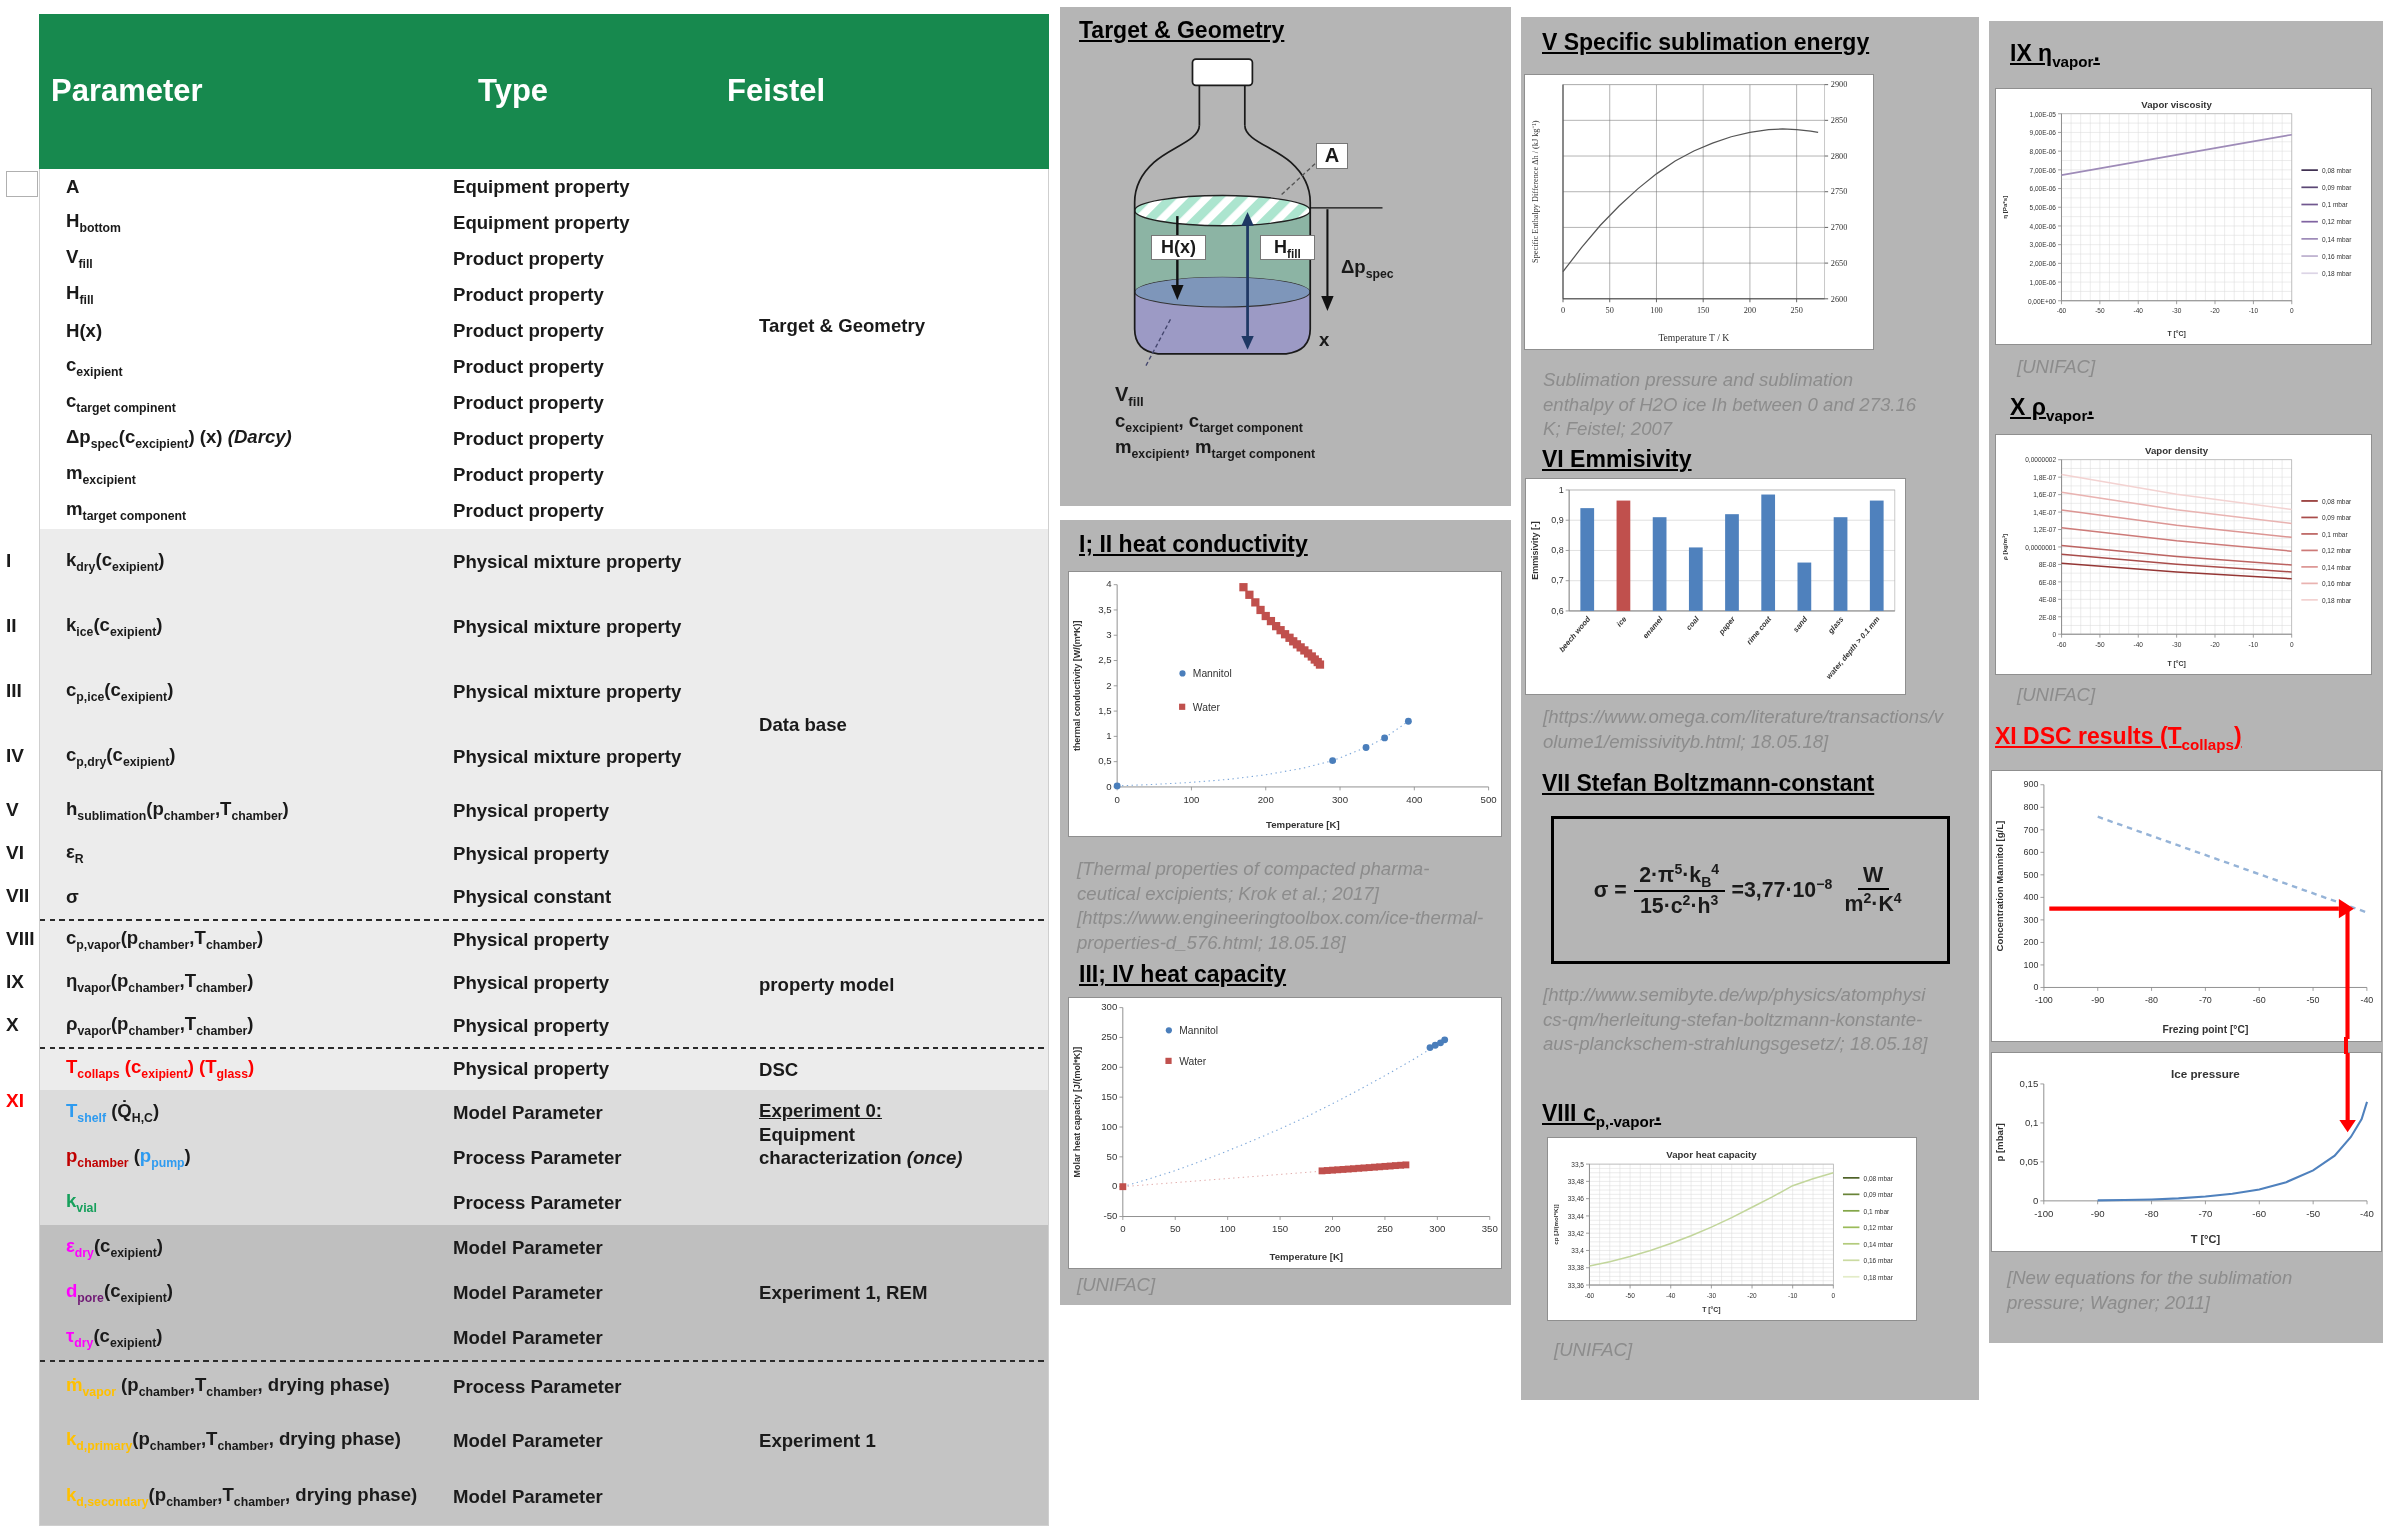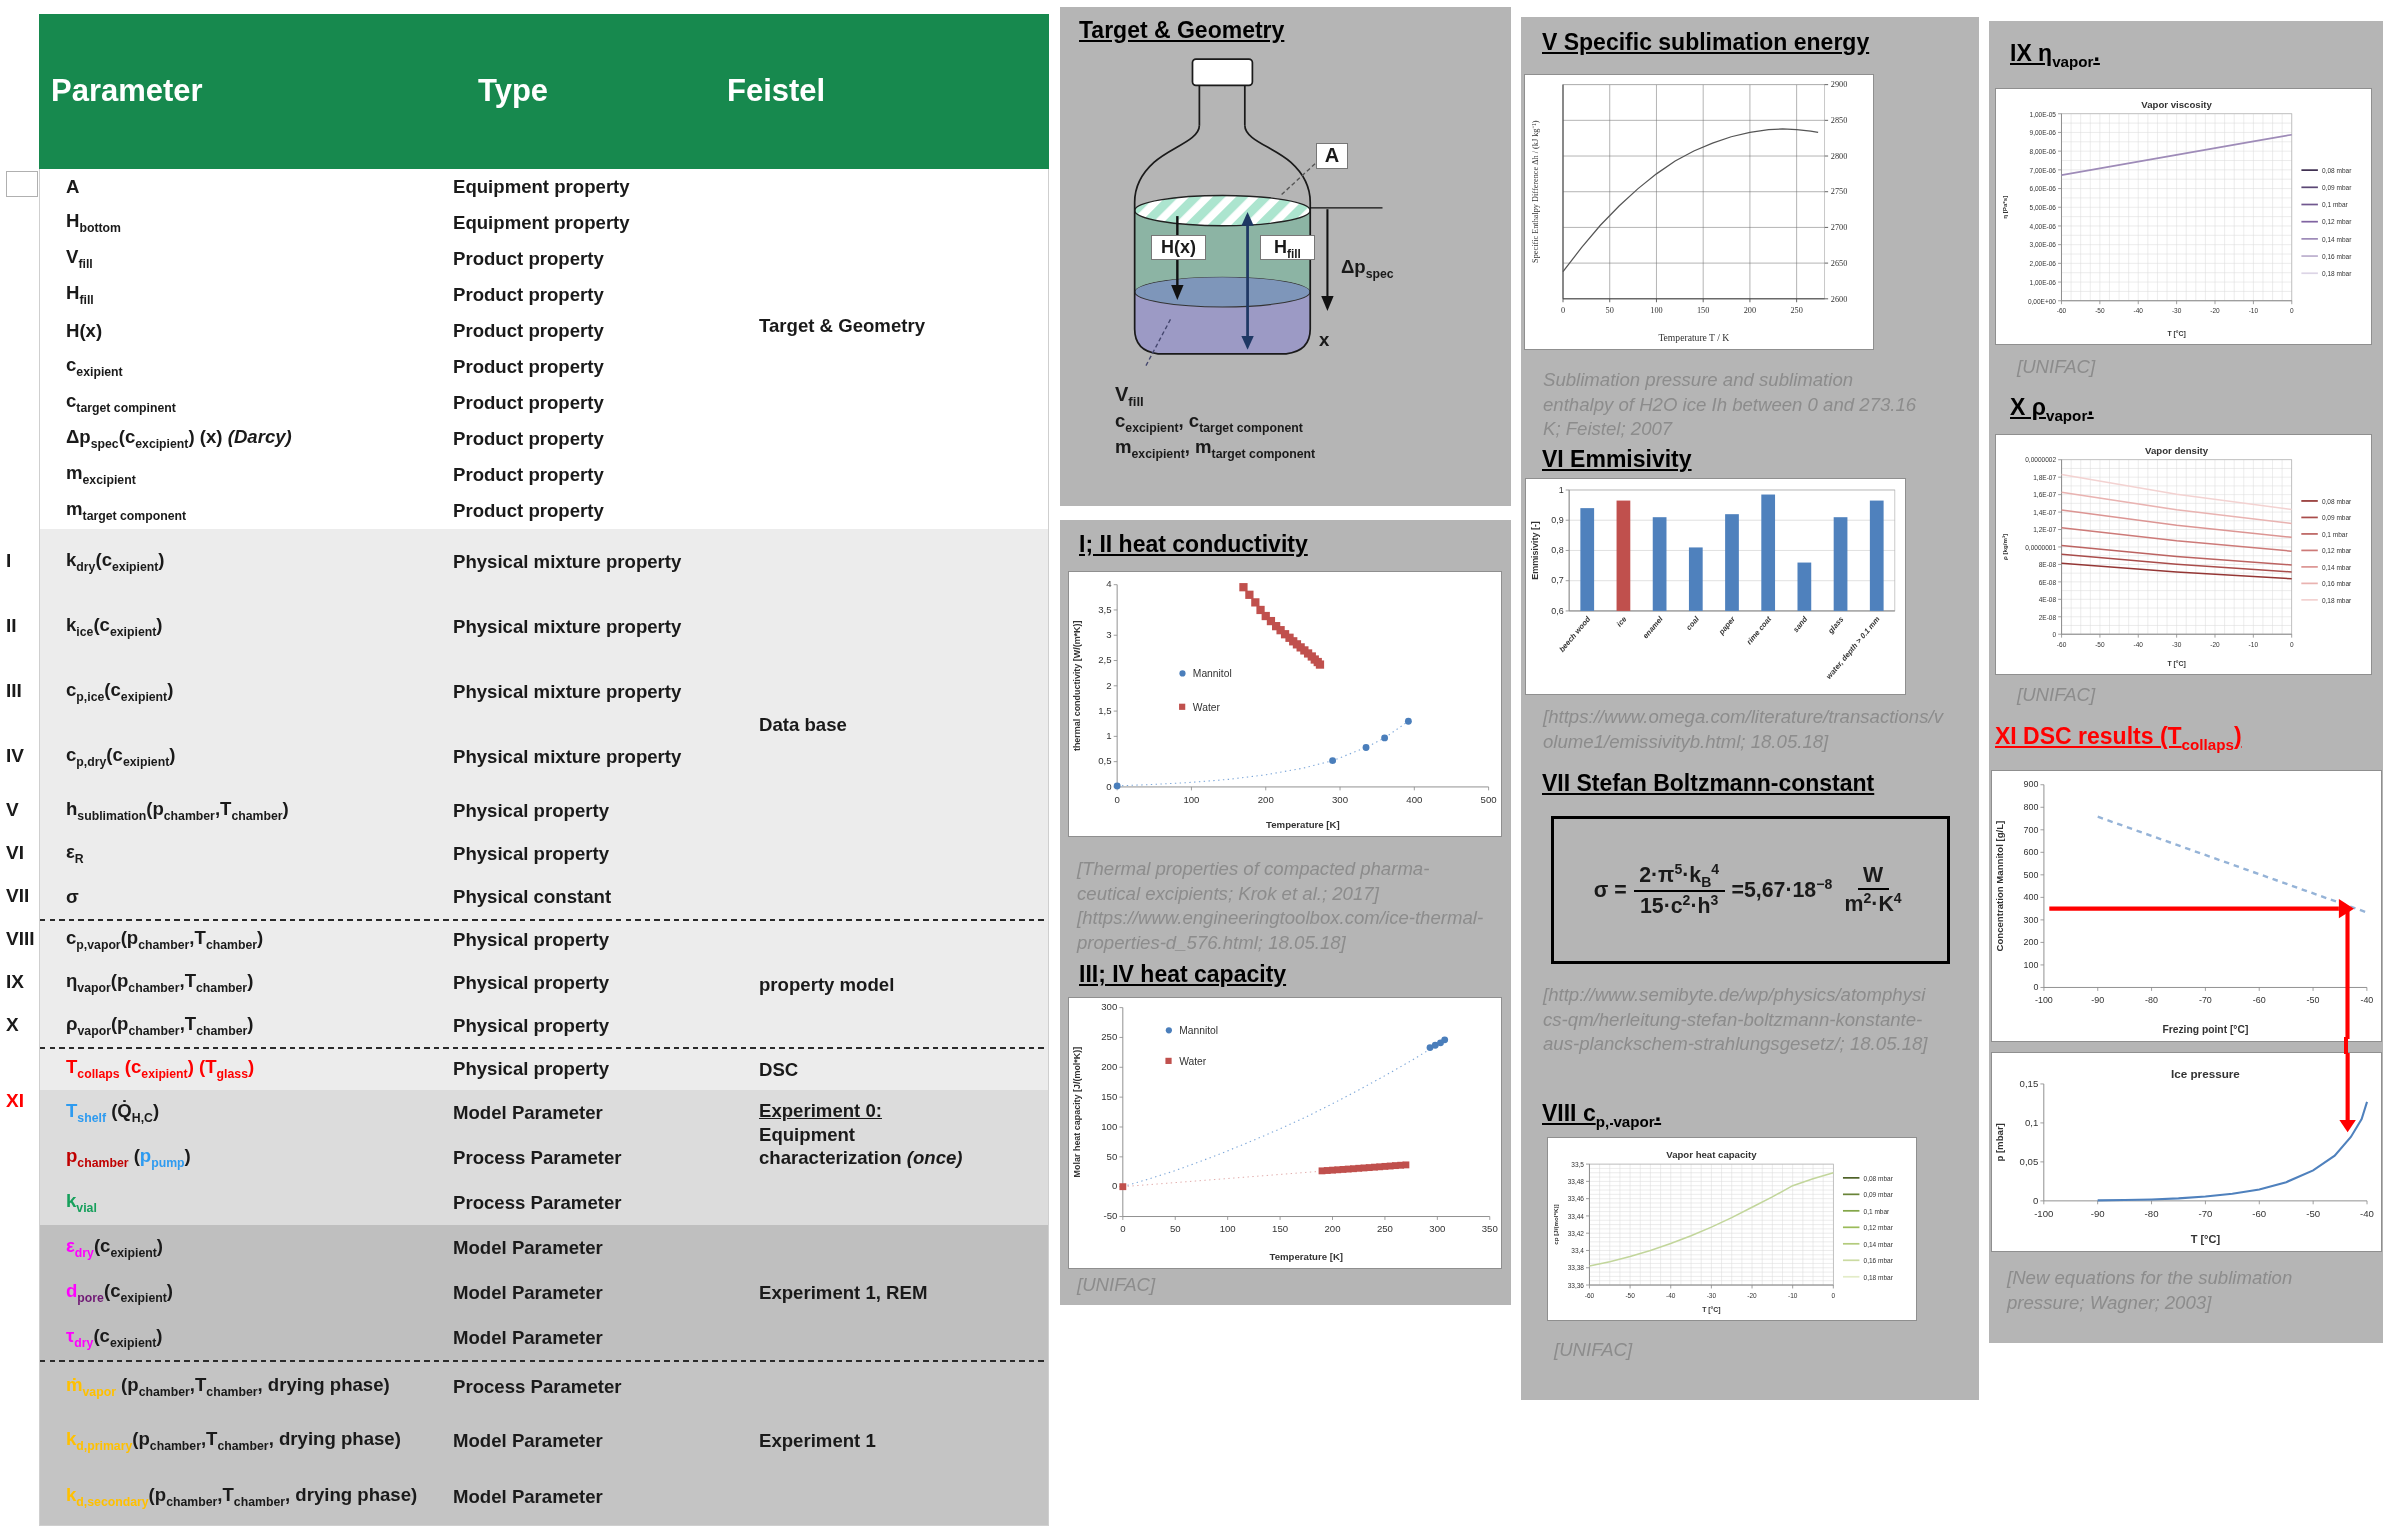--- a/index.html
+++ b/index.html
@@ -500,21 +500,21 @@
     </svg></div>
 <div class="cap" style="left:1543px;top:705px;width:406px">[https://www.omega.com/literature/transactions/volume1/emissivityb.html;  18.05.18]</div>
 
 <div class="ph" style="left:1542px;top:770px">VII Stefan Boltzmann-constant</div>
 <div id="formulabox" style="left:1551px;top:816px;width:399px;height:148px">
   <span><span>σ =</span></span>
   <span class="frac">
     <span class="fn"><span>2·π</span><sup>5</sup><span>·k</span><sub>B</sub><sup>4</sup></span>
     <span class="fd"><span>15·c</span><sup>2</sup><span>·h</span><sup>3</sup></span>
   </span>
-  <span><span>=5,67·18</span><sup>−8</sup></span>
+  <span><span>=3,77·10</span><sup>−8</sup></span>
   <span class="frac">
     <span class="fn"><span>W</span></span>
     <span class="fd"><span>m</span><sup>2</sup><span>·K</span><sup>4</sup></span>
   </span>
 </div>
 <div class="cap" style="left:1543px;top:983px;width:385px">[http://www.semibyte.de/wp/physics/atomphysics-qm/herleitung-stefan-boltzmann-konstante-aus-planckschem-strahlungsgesetz/; 18.05.18]</div>
 
 <div class="ph" style="left:1542px;top:1100px"><span>VIII c</span><sub>p, vapor</sub><span>.</span></div>
 <div class="chartbox" style="left:1547px;top:1137px"><svg width="368" height="180" viewBox="0 0 535 262">
       <line x1="60" y1="38" x2="60" y2="214" stroke="#dcdcdc" stroke-width="0.8"></line>
@@ -919,14 +919,14 @@
       <line x1="70" y1="45" x2="75" y2="45" stroke="#8c8c8c" stroke-width="1.2"></line>
       <text x="67" y="49" fill="#333" font-size="14" text-anchor="end" font-family="&quot;Liberation Sans&quot;,sans-serif">0,15</text>
       <polyline points="153.33333333333331,214.32 192.5,213.86666666666667 231.66666666666666,212.96 270.83333333333337,211.37333333333333 310,208.76666666666668 349.1666666666667,204.8 388.3333333333333,198.56666666666666 427.5,187.8 466.6666666666667,170.8 498,149.26666666666665 521.5,122.06666666666665 537.1666666666666,96.00000000000001 545,71.06666666666666" fill="none" stroke="#4f81bd" stroke-width="3"></polyline>
       <line x1="516.8" y1="0" x2="516.8" y2="99.26666666666667" stroke="#ff0000" stroke-width="6"></line>
       <polygon points="504.79999999999995,97.26666666666667 528.8,97.26666666666667 516.8,115.26666666666667" fill="#ff0000"></polygon>
       <text x="310" y="36" fill="#333" font-size="17" text-anchor="middle" font-family="&quot;Liberation Sans&quot;,sans-serif" font-weight="bold">Ice pressure</text>
       <text x="310" y="276" fill="#333" font-size="16" text-anchor="middle" font-family="&quot;Liberation Sans&quot;,sans-serif" font-weight="bold">T [°C]</text>
       <text x="0" y="0" fill="#333" font-size="14" text-anchor="middle" font-family="&quot;Liberation Sans&quot;,sans-serif" font-weight="bold" transform="translate(16,130) rotate(-90)">p [mbar]</text>
     </svg></div>
 <div class="bridge" style="left:2344px;top:1037px;width:4.1px;height:16.5px"></div>
-<div class="cap" style="left:2007px;top:1266px;width:365px">[New equations for the sublimation pressure; Wagner; 2003]</div>
+<div class="cap" style="left:2007px;top:1266px;width:365px">[New equations for the sublimation pressure; Wagner; 2011]</div>
 
 
 </body></html>

